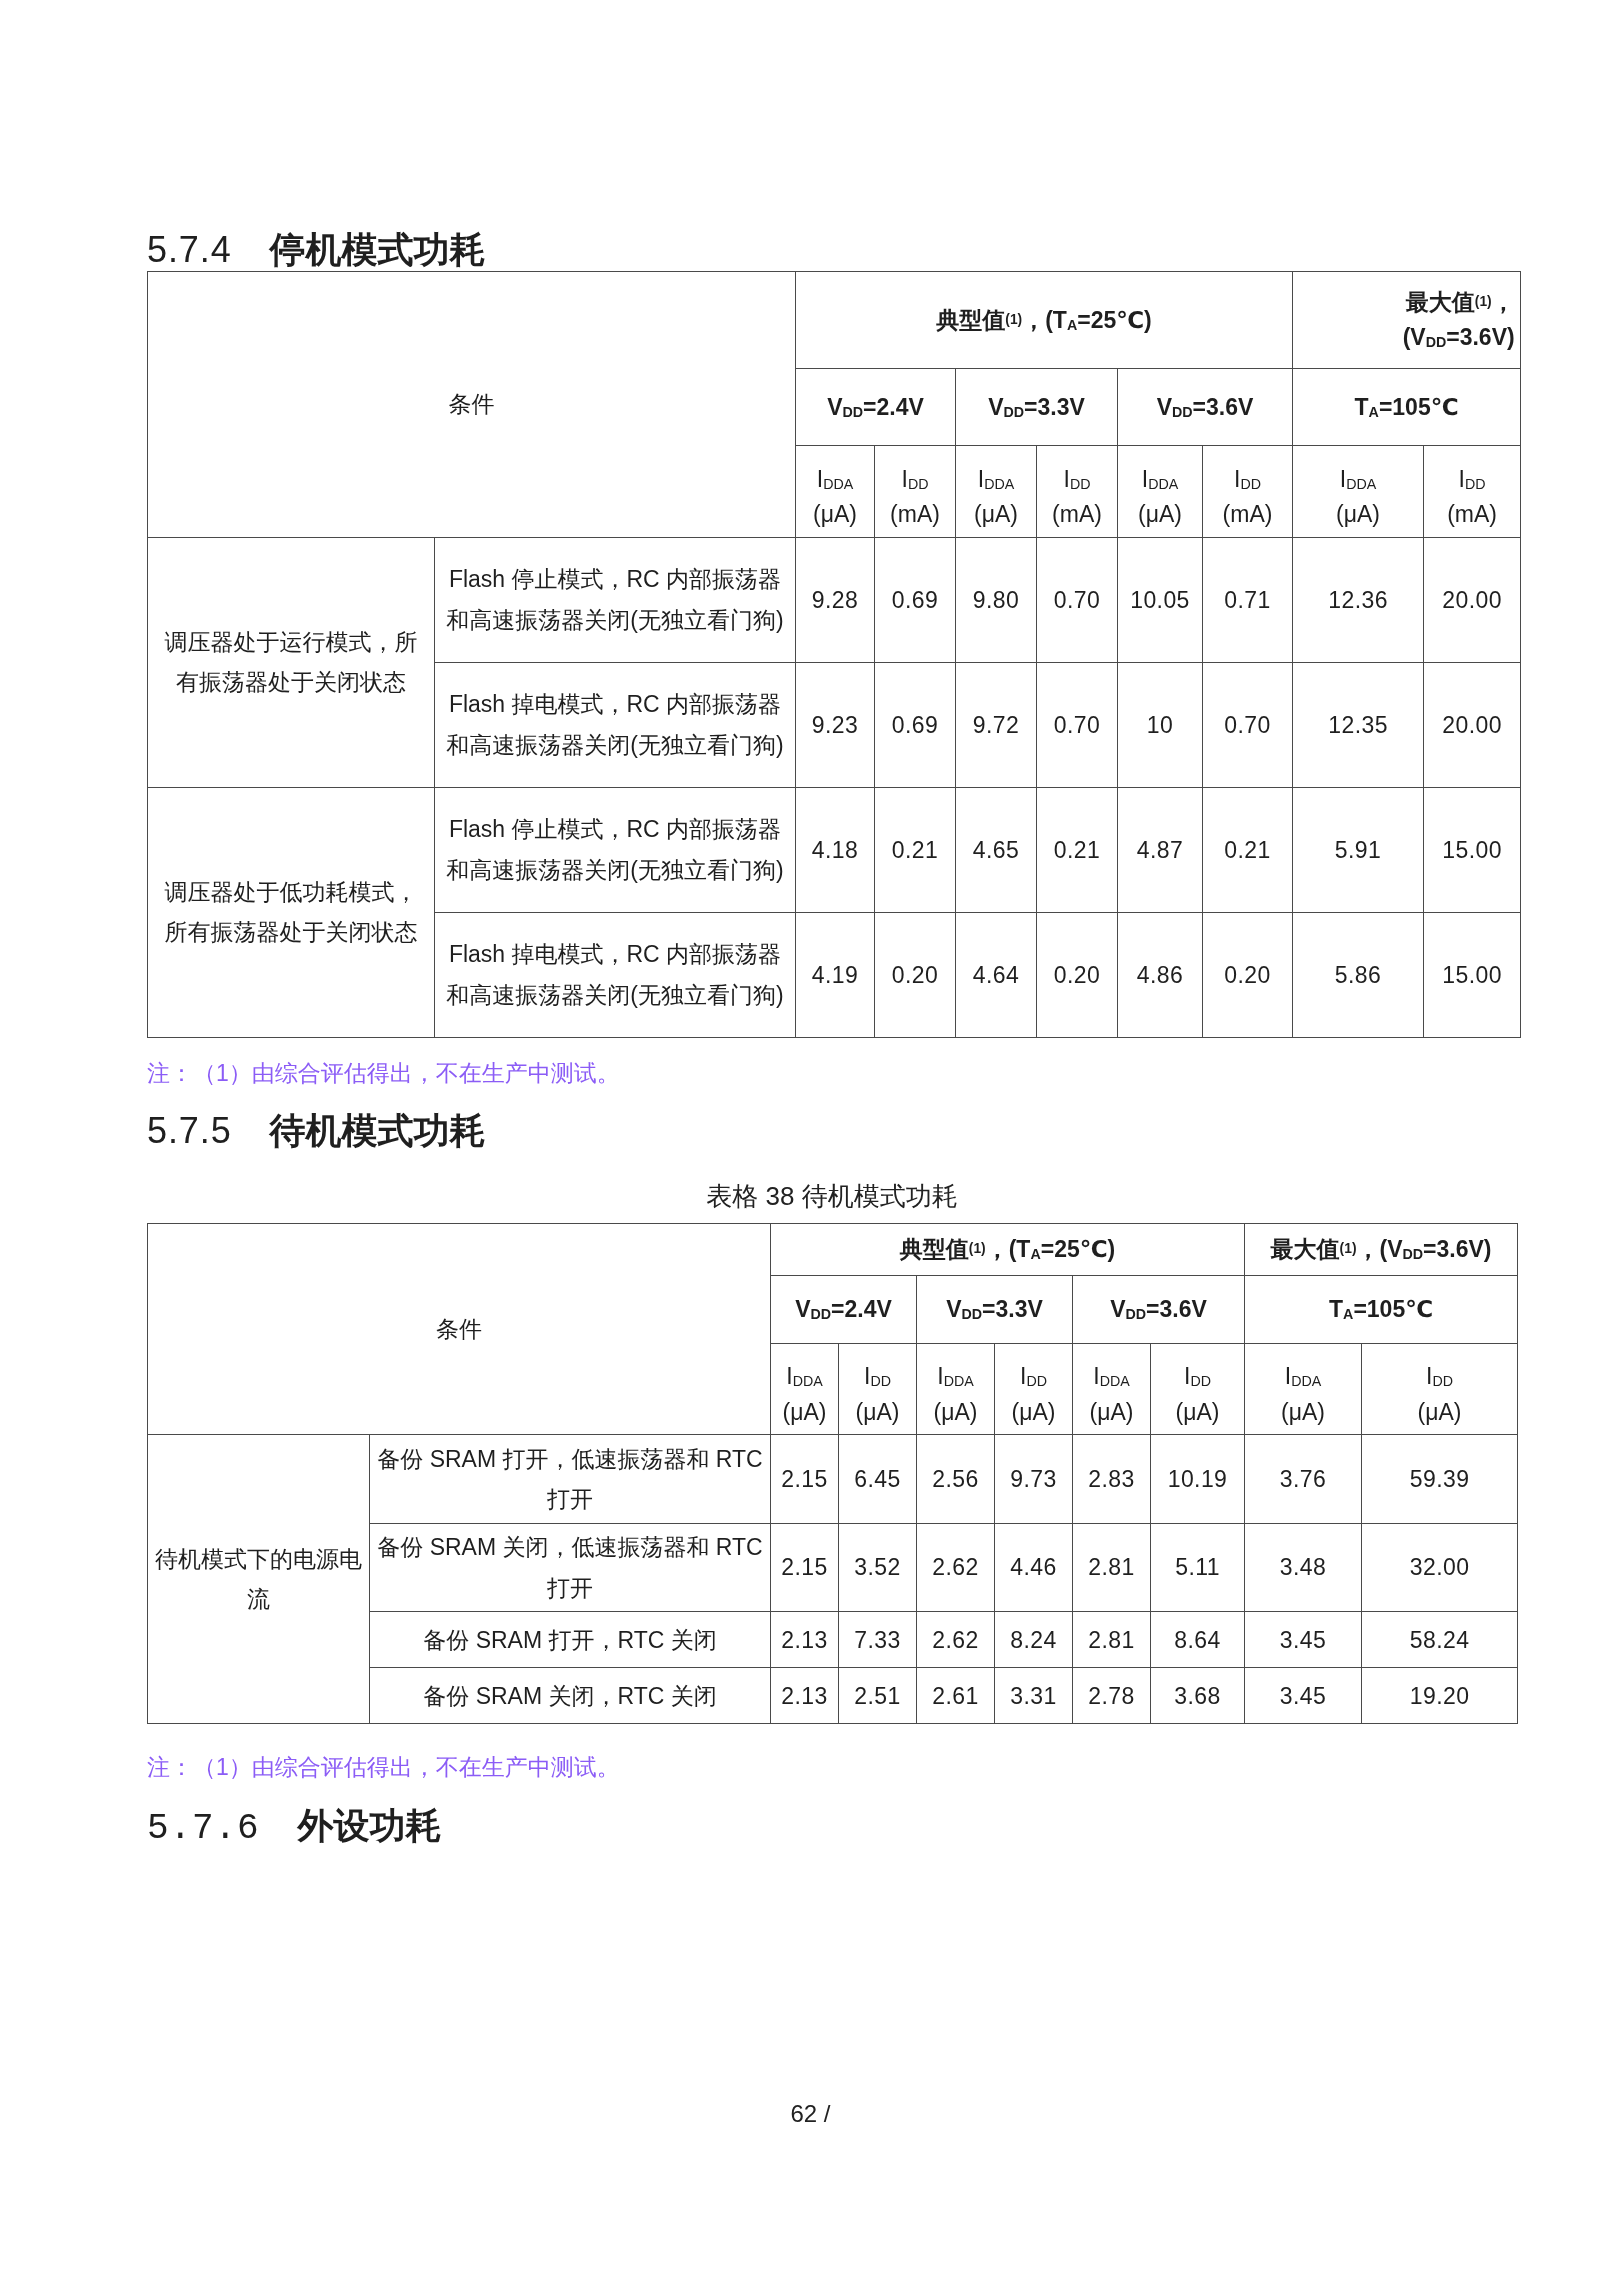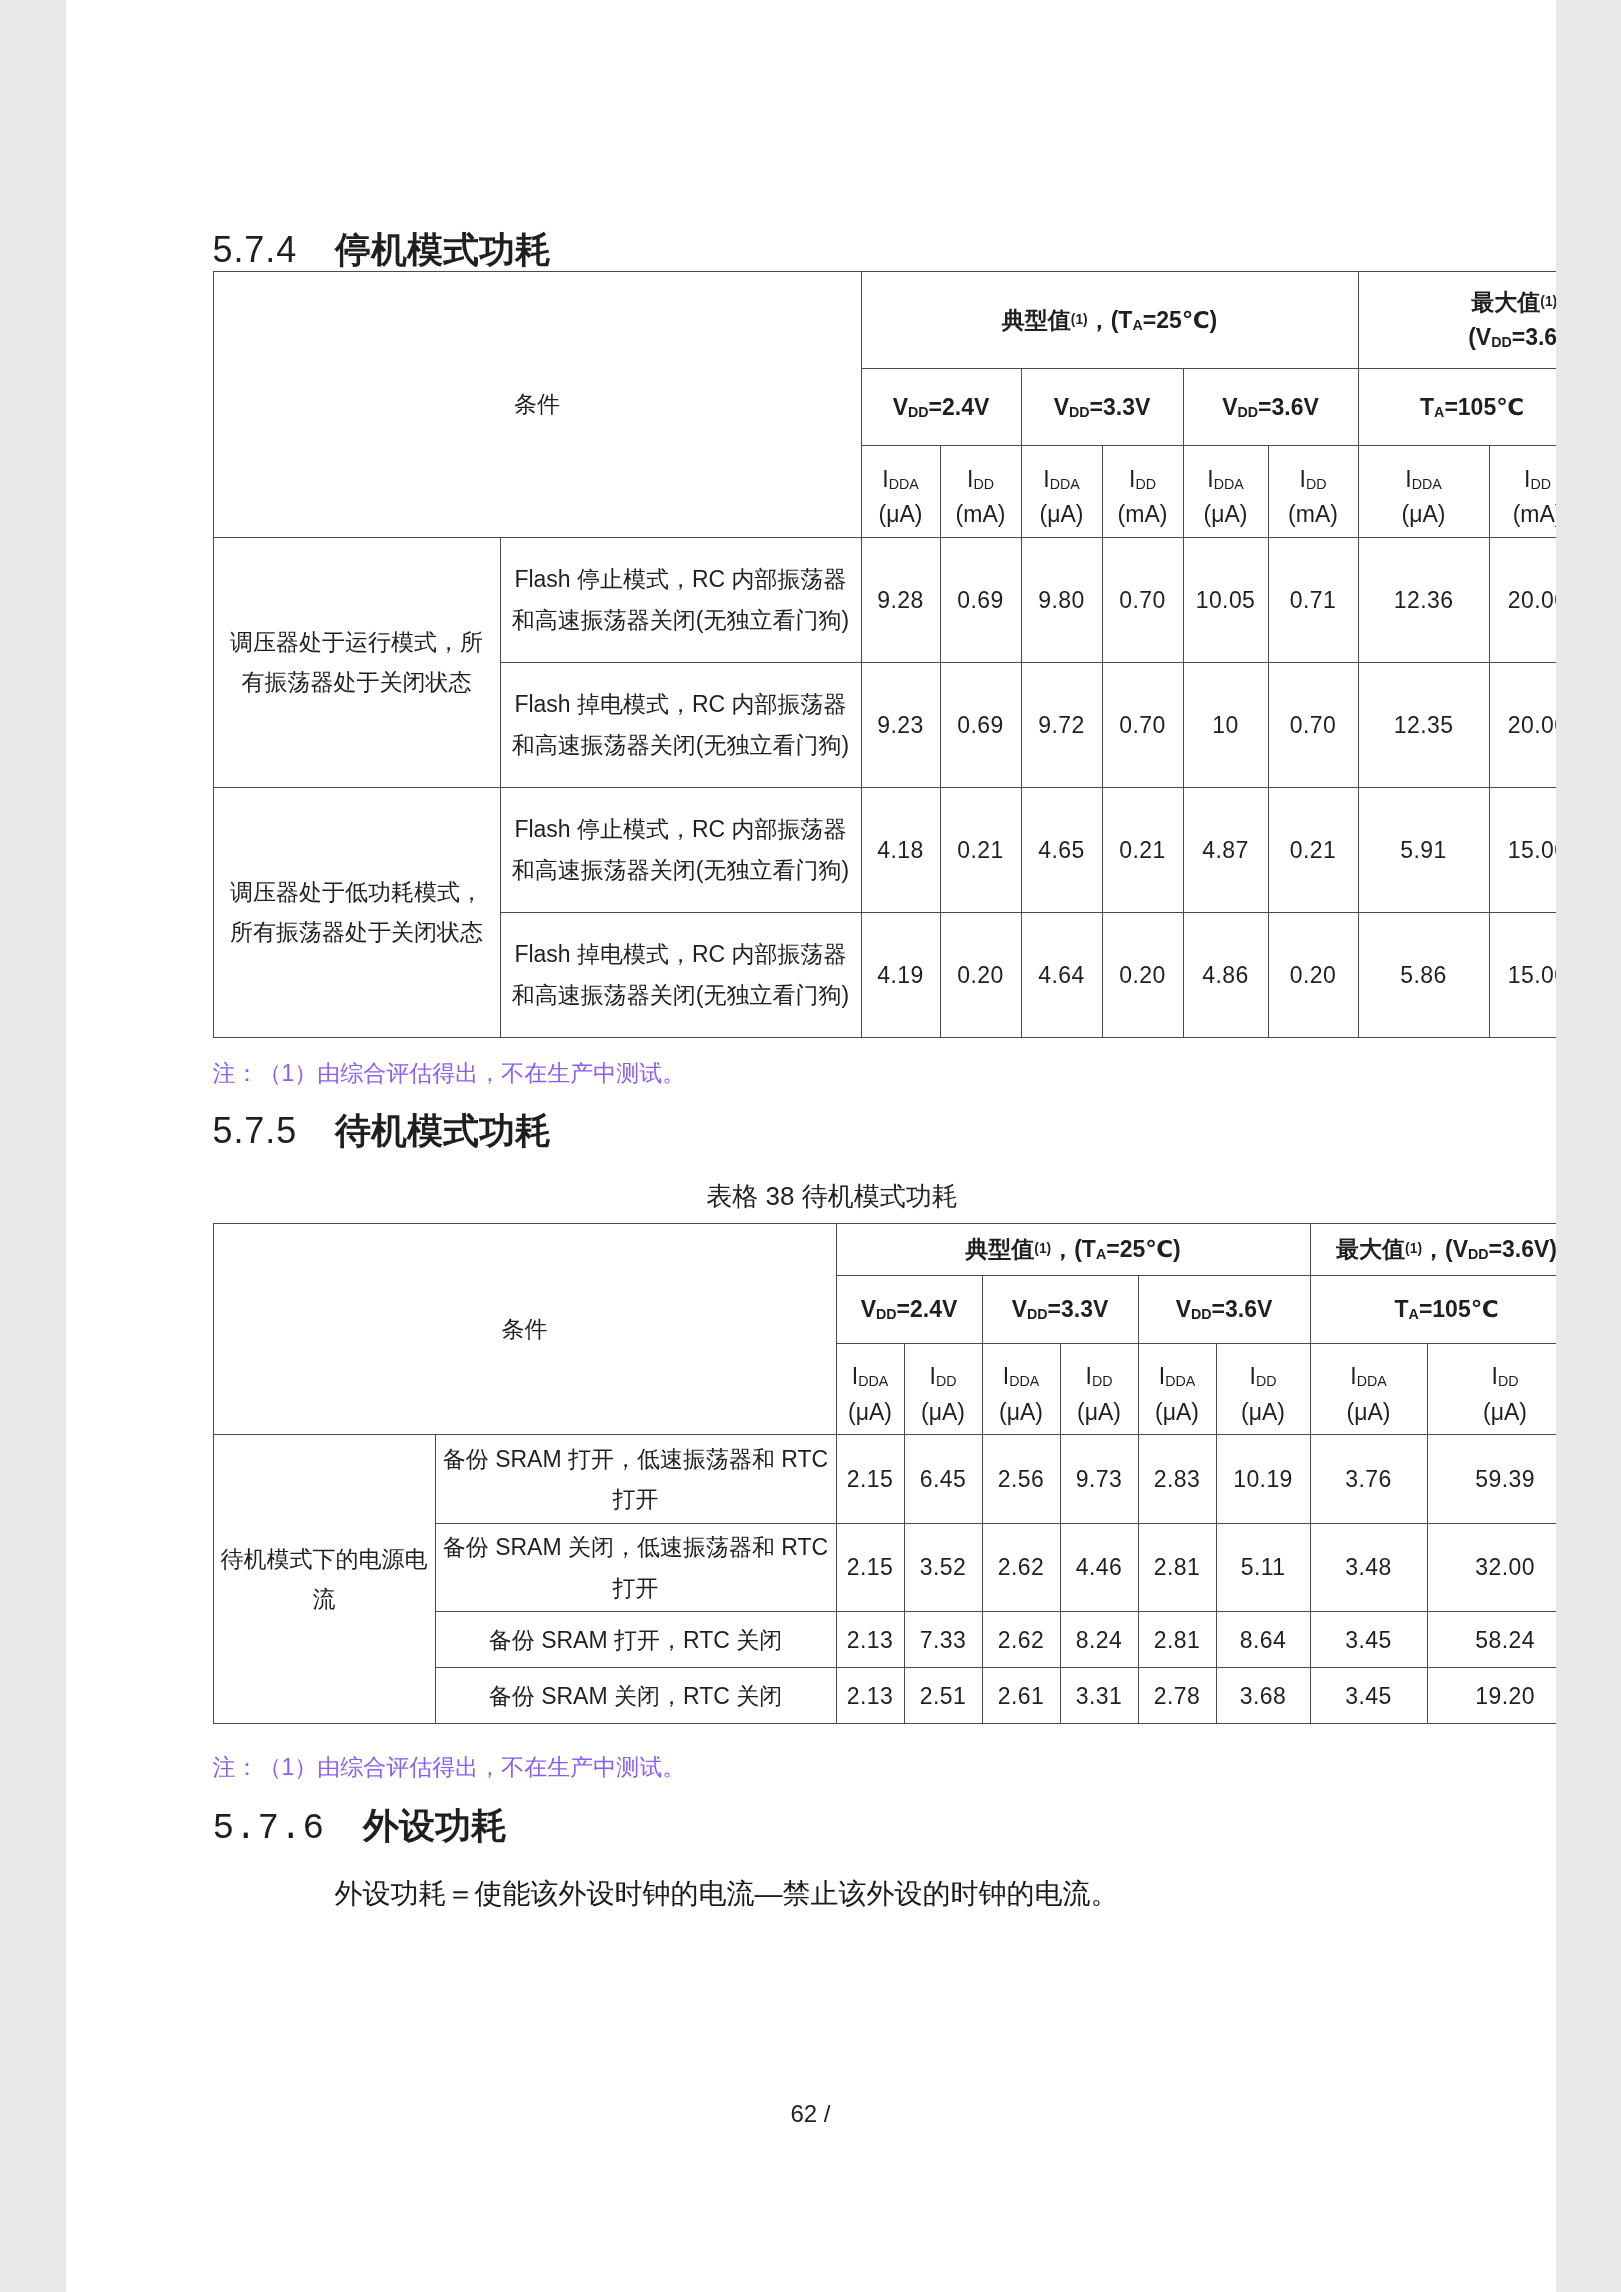--- a/index.html
+++ b/index.html
@@ -1,18 +1,18 @@
 <!DOCTYPE html>
 <html lang="zh" style="font-size:14.3px"><head>
 <meta charset="utf-8">
 <style>
   html,body{margin:0;padding:0;background:#e8e8e8;}
   .page{
     position:relative;
-    width:1490px;height:2293px;
+    width:1621px;height:2293px;
     background:#ffffff;
     font-family:"Liberation Sans","DejaVu Sans",sans-serif;
     color:#1f1f1f;
     margin:0 auto;
     overflow:hidden;
   }
   .content{padding:228px 104px 0 147px;}
   
   .heading{font-size:36px;line-height:1.2;margin:0;}
   .h-num{font-weight:400;display:inline-block;margin-right:38px;letter-spacing:0.9px;}
@@ -299,19 +299,18 @@
       </tr>
     </tbody>
       </table>
 
     <div class="note" style="margin-top:27px;">注：（1）由综合评估得出，不在生产中测试。</div>
 
     <div class="heading h3gap">
       <span class="h-num">5.7.6</span><span class="h-title">外设功耗</span>
     </div>
 
-    <div class="para">外设功耗＝使能该外设时钟的电流—禁止该外设的时钟的电流。</div>
 
   </div>
 
   <div class="footer">62 /</div>
 </div>
 
 
 </body></html>

